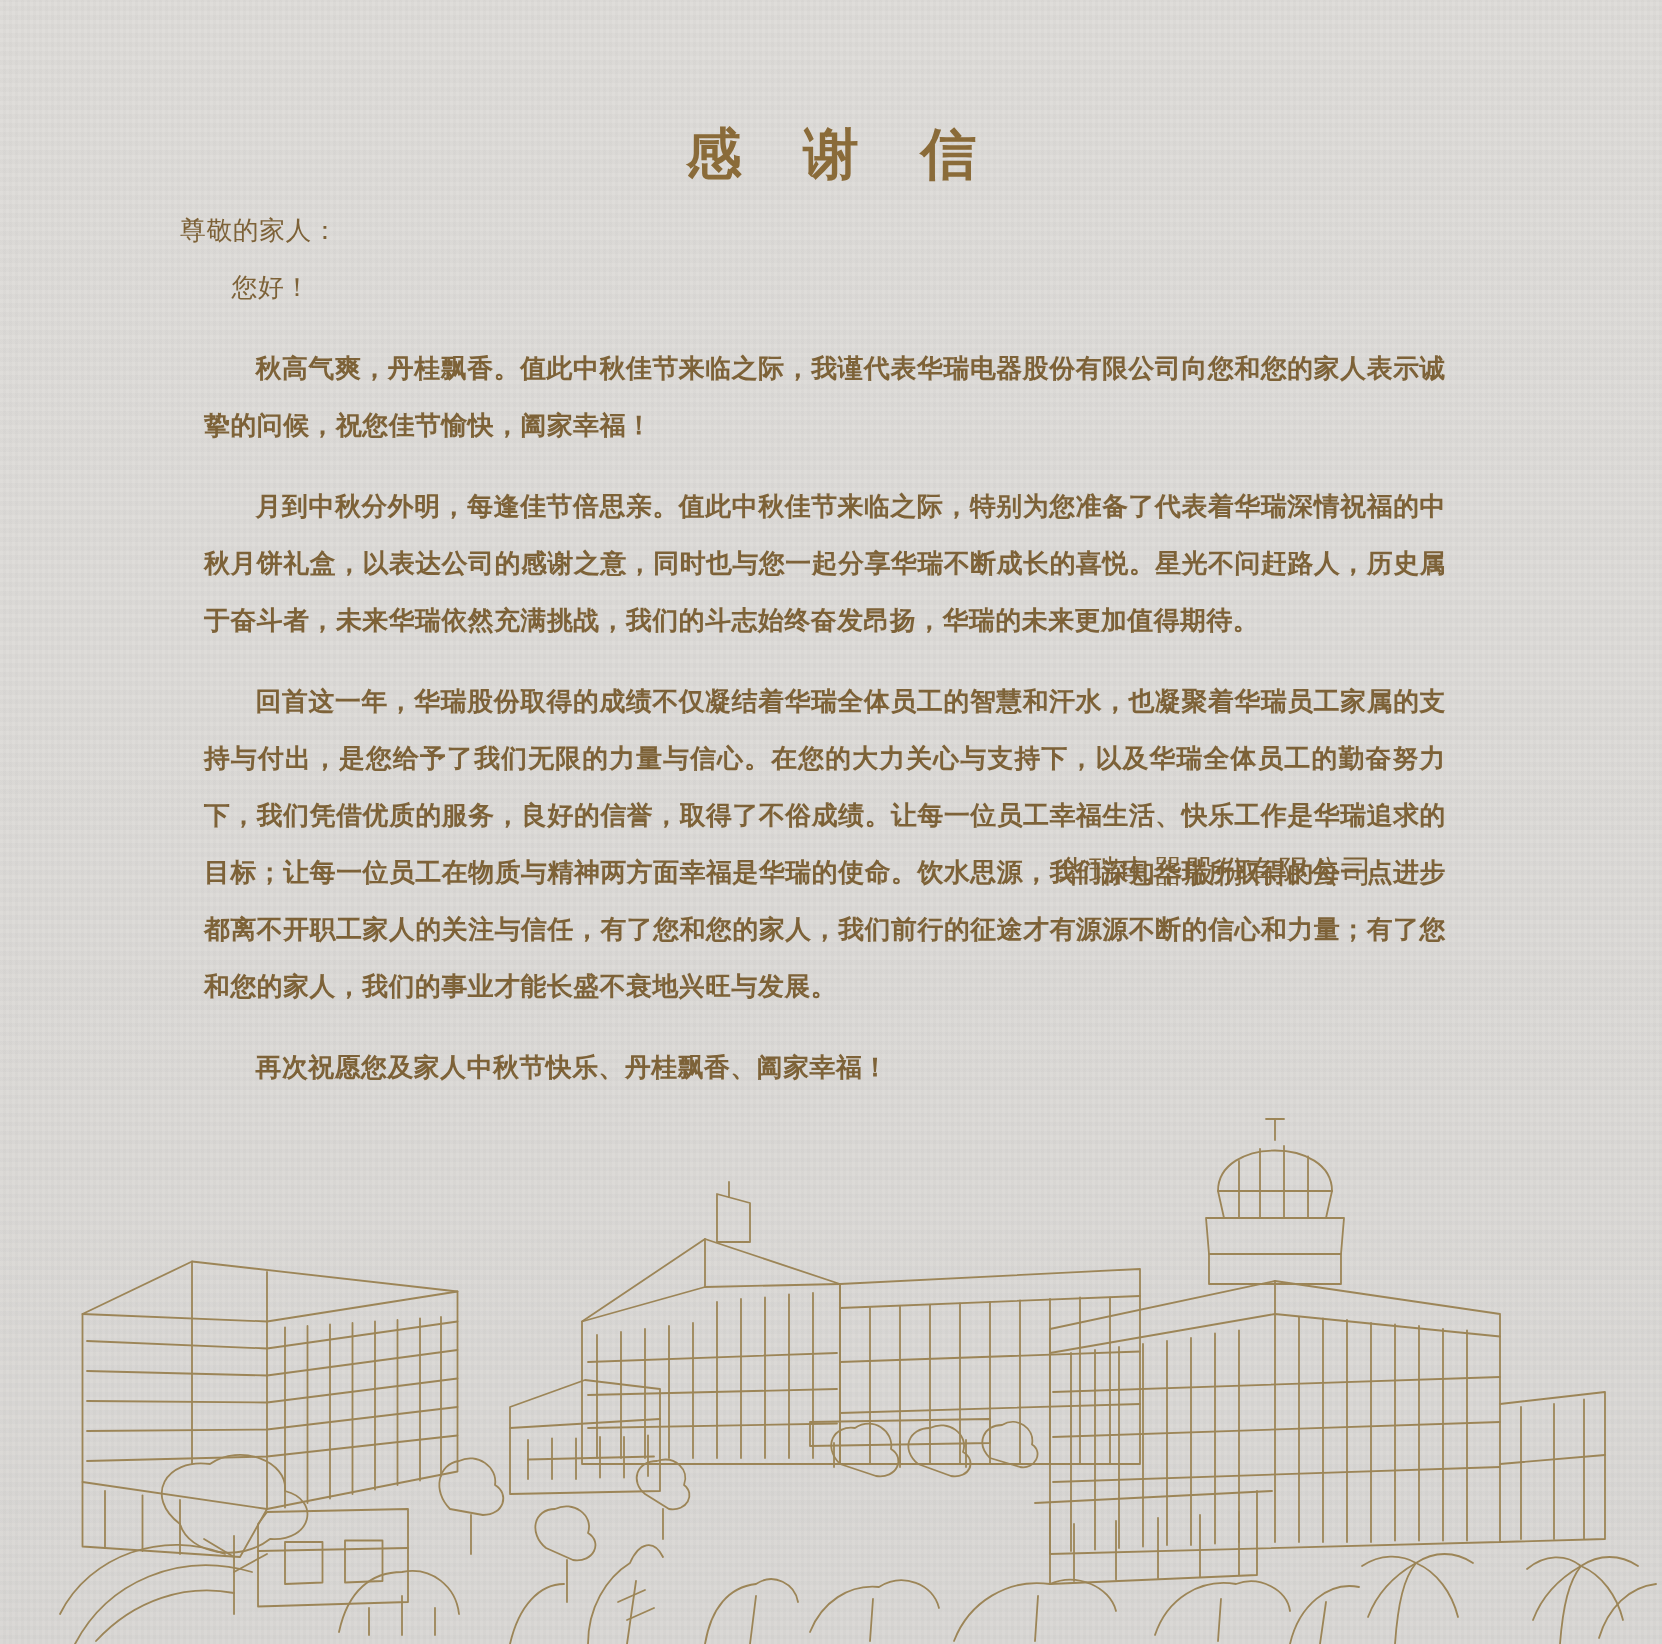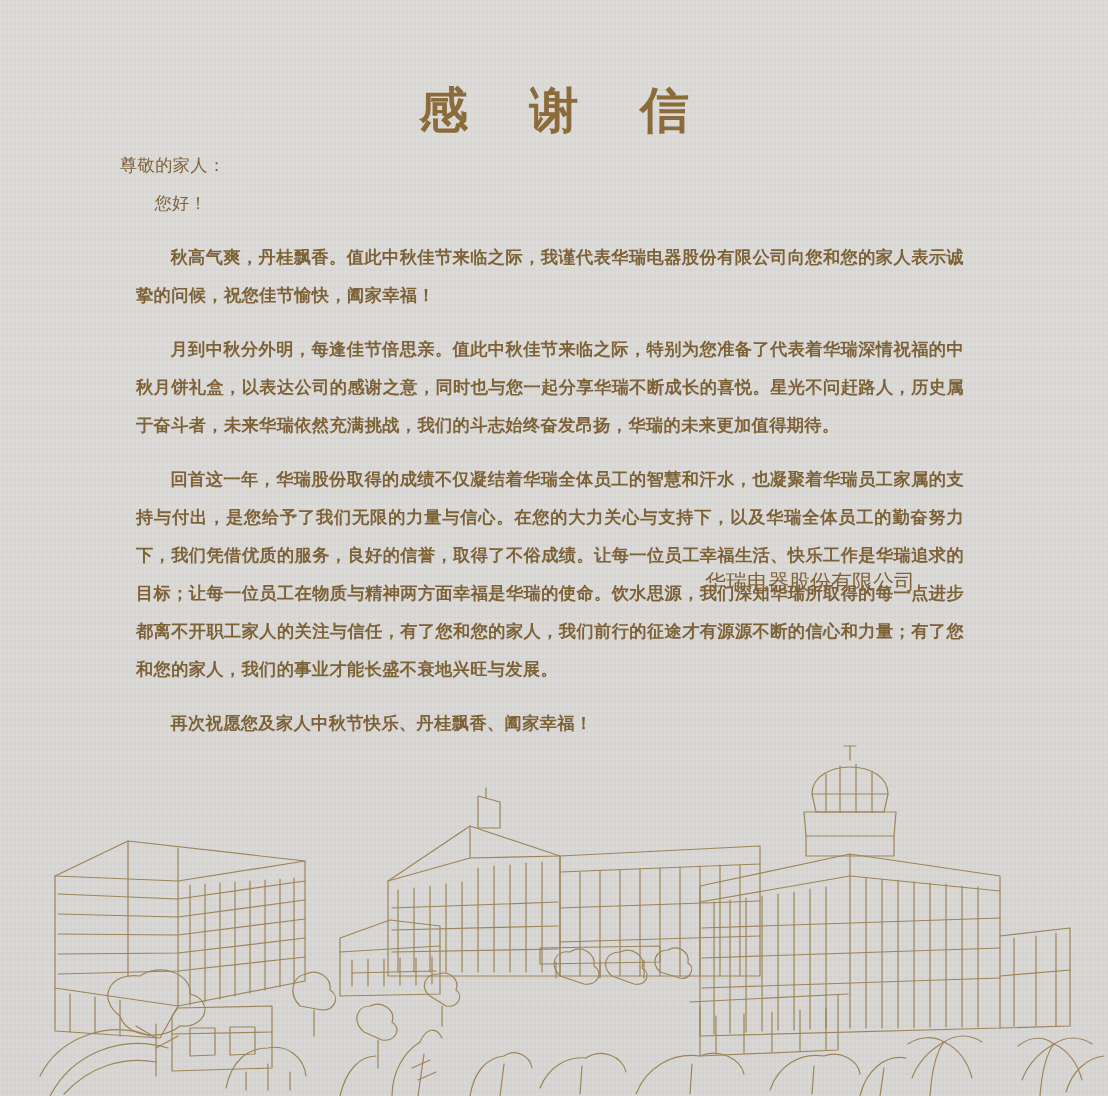--- a/index.html
+++ b/index.html
@@ -29,30 +29,30 @@
       repeating-linear-gradient(90deg, rgba(255,255,255,0.035) 0 2px, rgba(0,0,0,0.012) 2px 4px),
       repeating-linear-gradient(0deg, rgba(255,255,255,0.03) 0 3px, rgba(0,0,0,0.01) 3px 6px);
     pointer-events: none;
   }
   .title {
     position: absolute;
     top: 78px;
     left: 0;
     width: 100%;
     text-align: center;
-    font-size: 49px;
+    font-size: 37px;
     letter-spacing: 16px;
     font-weight: bold;
     color: #8a6b39;
-    font-family: Liberation Mono, monospace;
+    font-family: Liberation Serif, serif;
     text-indent: 16px;
   }
   .letter {
     position: absolute;
-    top: 146px;
+    top: 134px;
     left: 120px;
     width: 860px;
     color: #7d6238;
     font-size: 17.2px;
     line-height: 38px;
     font-family: "Liberation Sans", "DejaVu Sans", sans-serif;
     letter-spacing: 0.4px;
   }
   .salutation {
     margin: 0 0 0 0;

